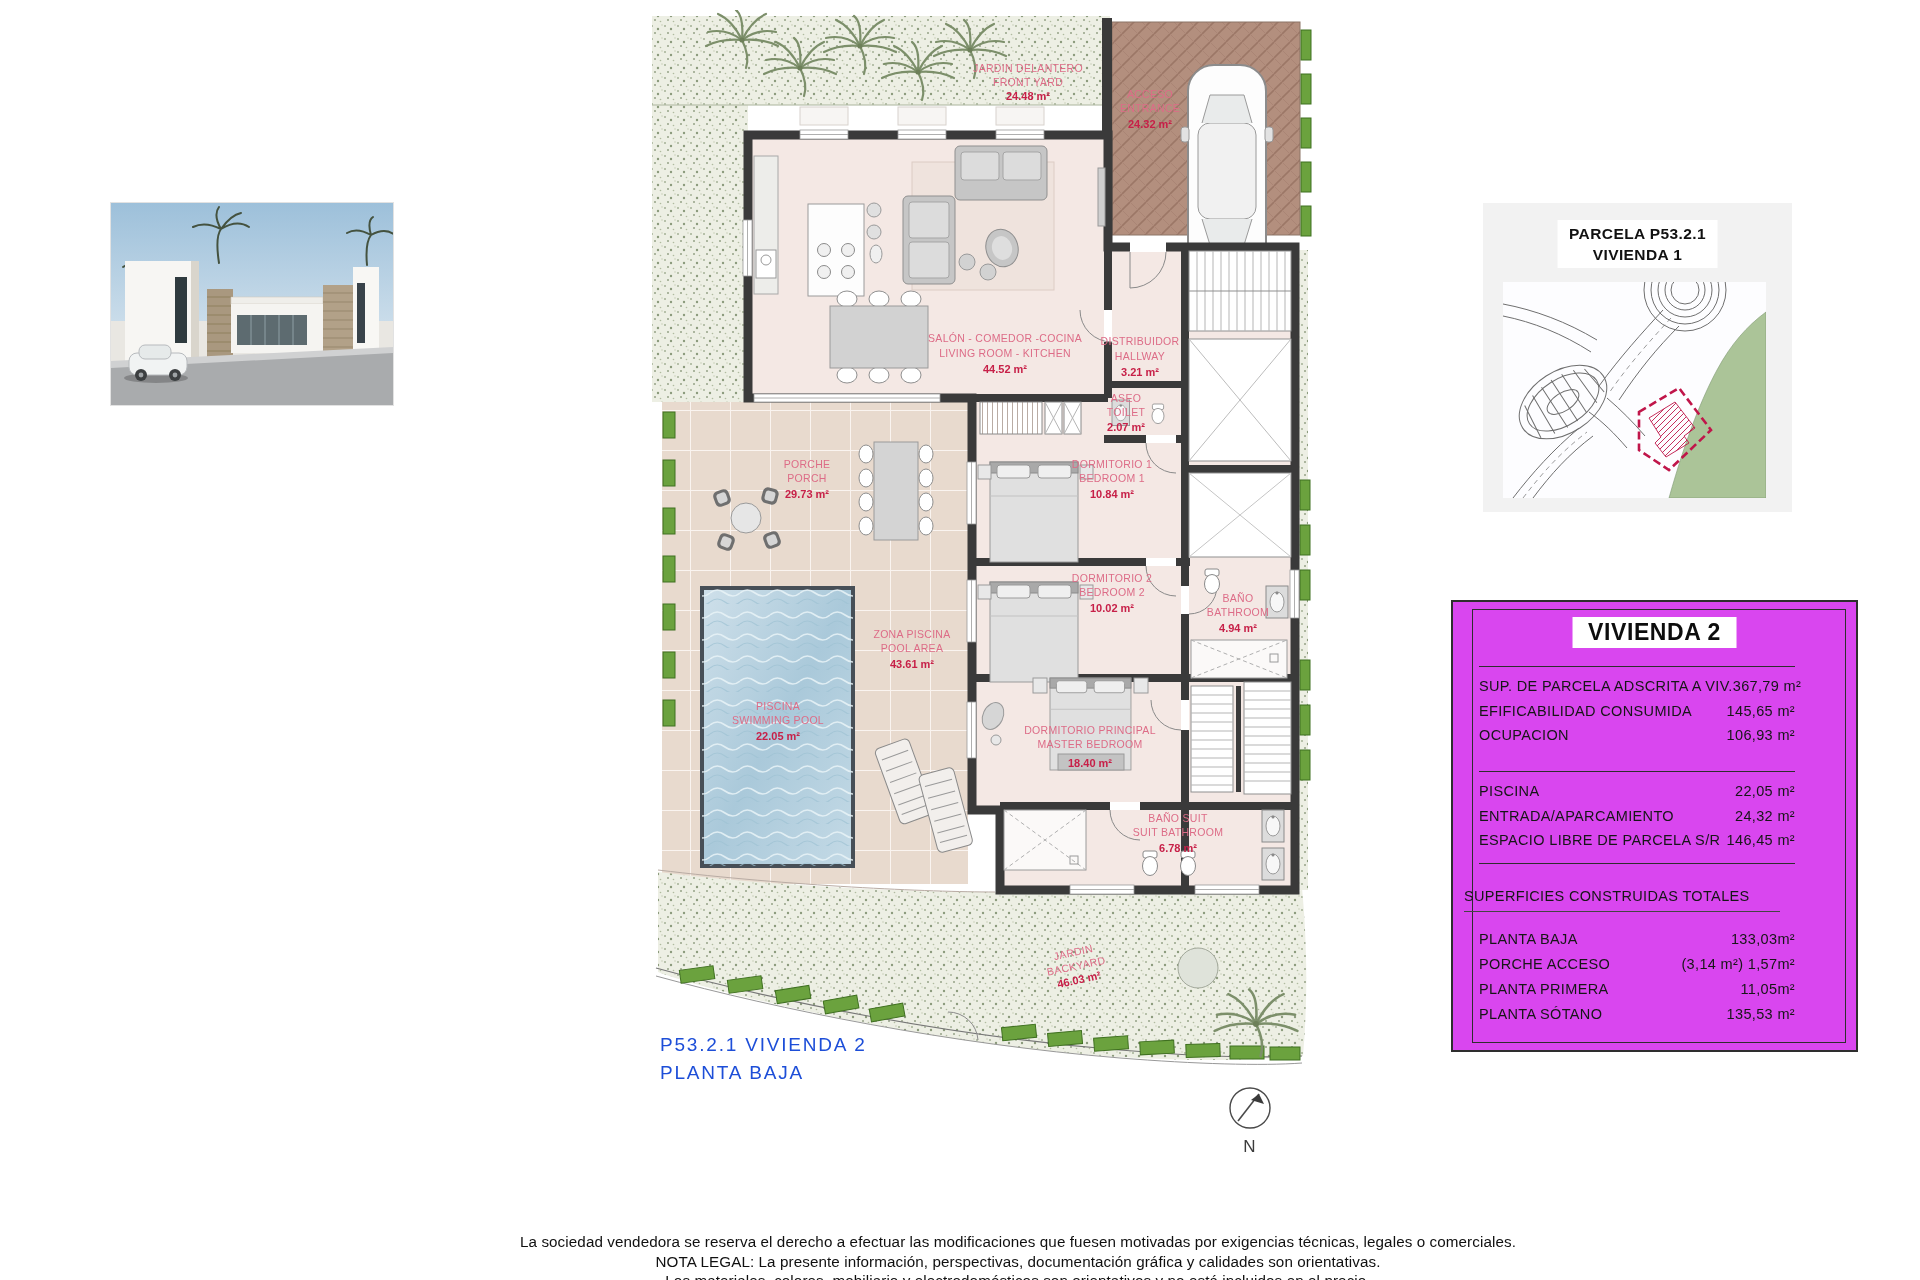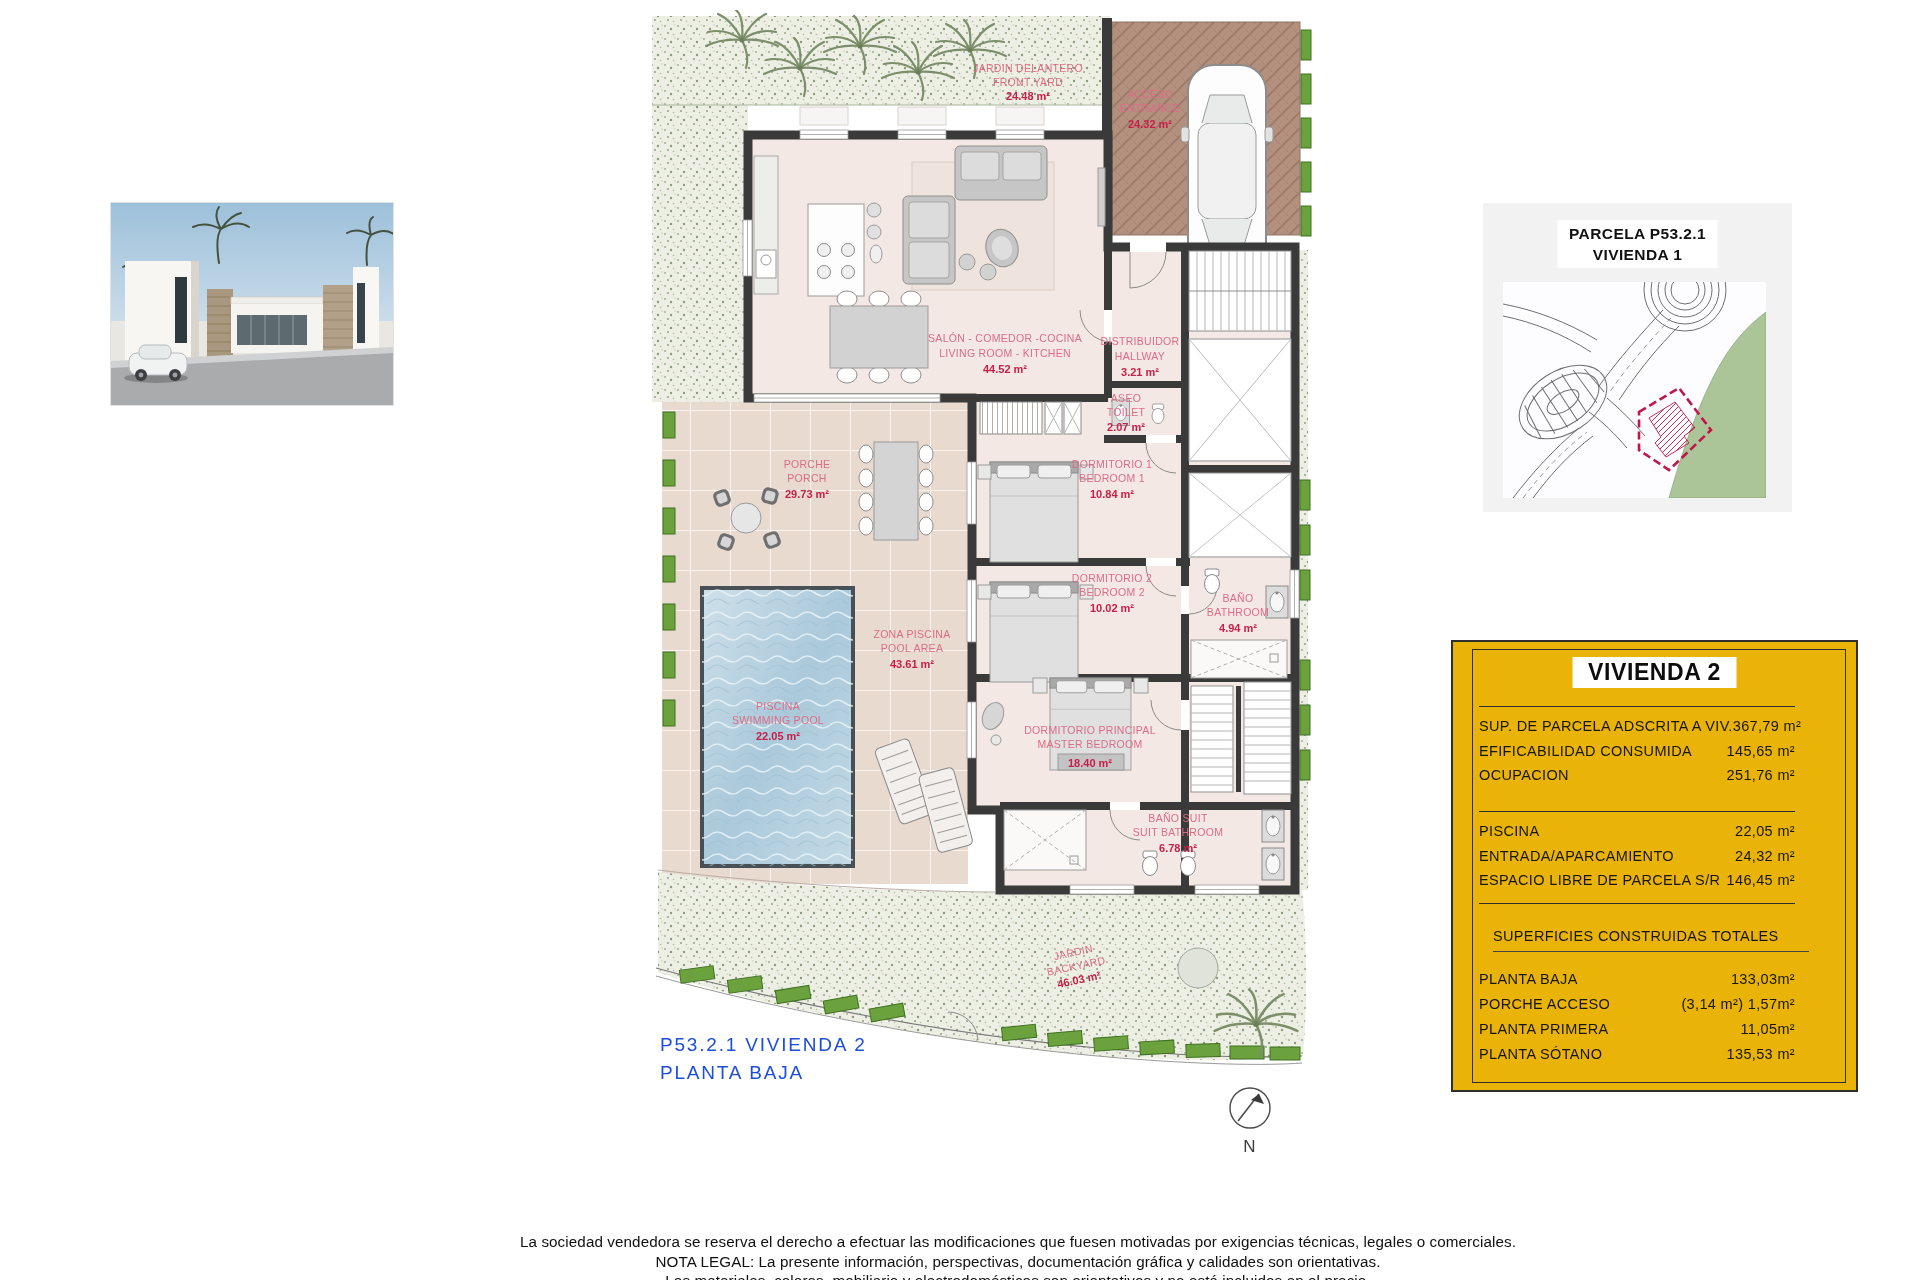--- a/index.html
+++ b/index.html
@@ -16,33 +16,33 @@
   .np {font-size:17px;fill:#3c3c3c;text-anchor:middle;letter-spacing:1px;}
   
   .caption{left:660px;top:1031px;font-size:19px;letter-spacing:1.8px;color:#1d4ed8;line-height:28px;}
   
   .site{left:1483px;top:203px;width:309px;height:309px;background:#f2f2f2;}
   .site-title{position:absolute;left:50%;top:17px;transform:translateX(-50%);background:#fff;
       padding:3px 12px;font-weight:700;font-size:15.5px;line-height:21px;text-align:center;
       letter-spacing:.4px;white-space:nowrap;color:#111;}
   .map{position:absolute;left:20px;top:79px;width:263px;height:216px;background:#fdfdff;}
   
-  .spec{left:1451px;top:600px;width:407px;height:452px;background:#eab308;border:2px solid #2e2e2e;box-sizing:border-box;margin-top:40px;}
+  .spec{left:1451px;top:600px;width:407px;height:452px;background:#d946ef;border:2px solid #2e2e2e;box-sizing:border-box;}
   .spec .inner{position:absolute;left:19px;top:7px;right:10px;bottom:7px;border:1.5px solid #2e2e2e;pointer-events:none;}
   .spec .title{position:absolute;left:50%;top:15px;transform:translateX(-50%);background:#fff;
       padding:2px 16px;font-size:23px;font-weight:700;letter-spacing:.6px;white-space:nowrap;color:#0d0d0d;}
   .spec .rule{position:absolute;left:26px;width:316px;border-top:1.6px solid #2e2e2e;}
   .r1{top:64px;} .r2{top:169px;} .r3{top:261px;}
   .grp{position:absolute;left:26px;width:316px;}
   .g1{top:72px;} .g2{top:177px;} .g3{top:324px;}
   .row{height:24.6px;display:flex;justify-content:space-between;align-items:center;
       font-size:14.5px;letter-spacing:.35px;color:#161616;white-space:nowrap;}
   .g3 .row{height:25px;}
   .row b{font-weight:400;}
-  .sechead{position:absolute;left:40px;top:286px;width:316px;font-size:14.5px;letter-spacing:.35px;
+  .sechead{position:absolute;left:11px;top:286px;width:316px;font-size:14.5px;letter-spacing:.35px;
       padding-bottom:7px;border-bottom:1.4px solid #444;color:#161616;}
   
   .legal{left:518px;top:1232px;width:1000px;text-align:center;font-size:15.2px;
       line-height:19.6px;color:#101010;letter-spacing:.1px;}
 </style>
 </head>
 <body>
 
 <div class="abs photo">
 <svg width="282" height="202" viewBox="0 0 282 202">
@@ -569,21 +569,21 @@
     <div class="row">
       <span>SUP. DE PARCELA ADSCRITA A VIV.</span>
       <b>367,79 m²</b>
     </div>
     <div class="row">
       <span>EFIFICABILIDAD CONSUMIDA</span>
       <b>145,65 m²</b>
     </div>
     <div class="row">
       <span>OCUPACION</span>
-      <b>251,76 m²</b>
+      <b>106,93 m²</b>
     </div>
   </div>
   <div class="rule r2"></div>
   <div class="grp g2">
     <div class="row">
       <span>PISCINA</span>
       <b>22,05 m²</b>
     </div>
     <div class="row">
       <span>ENTRADA/APARCAMIENTO</span>

